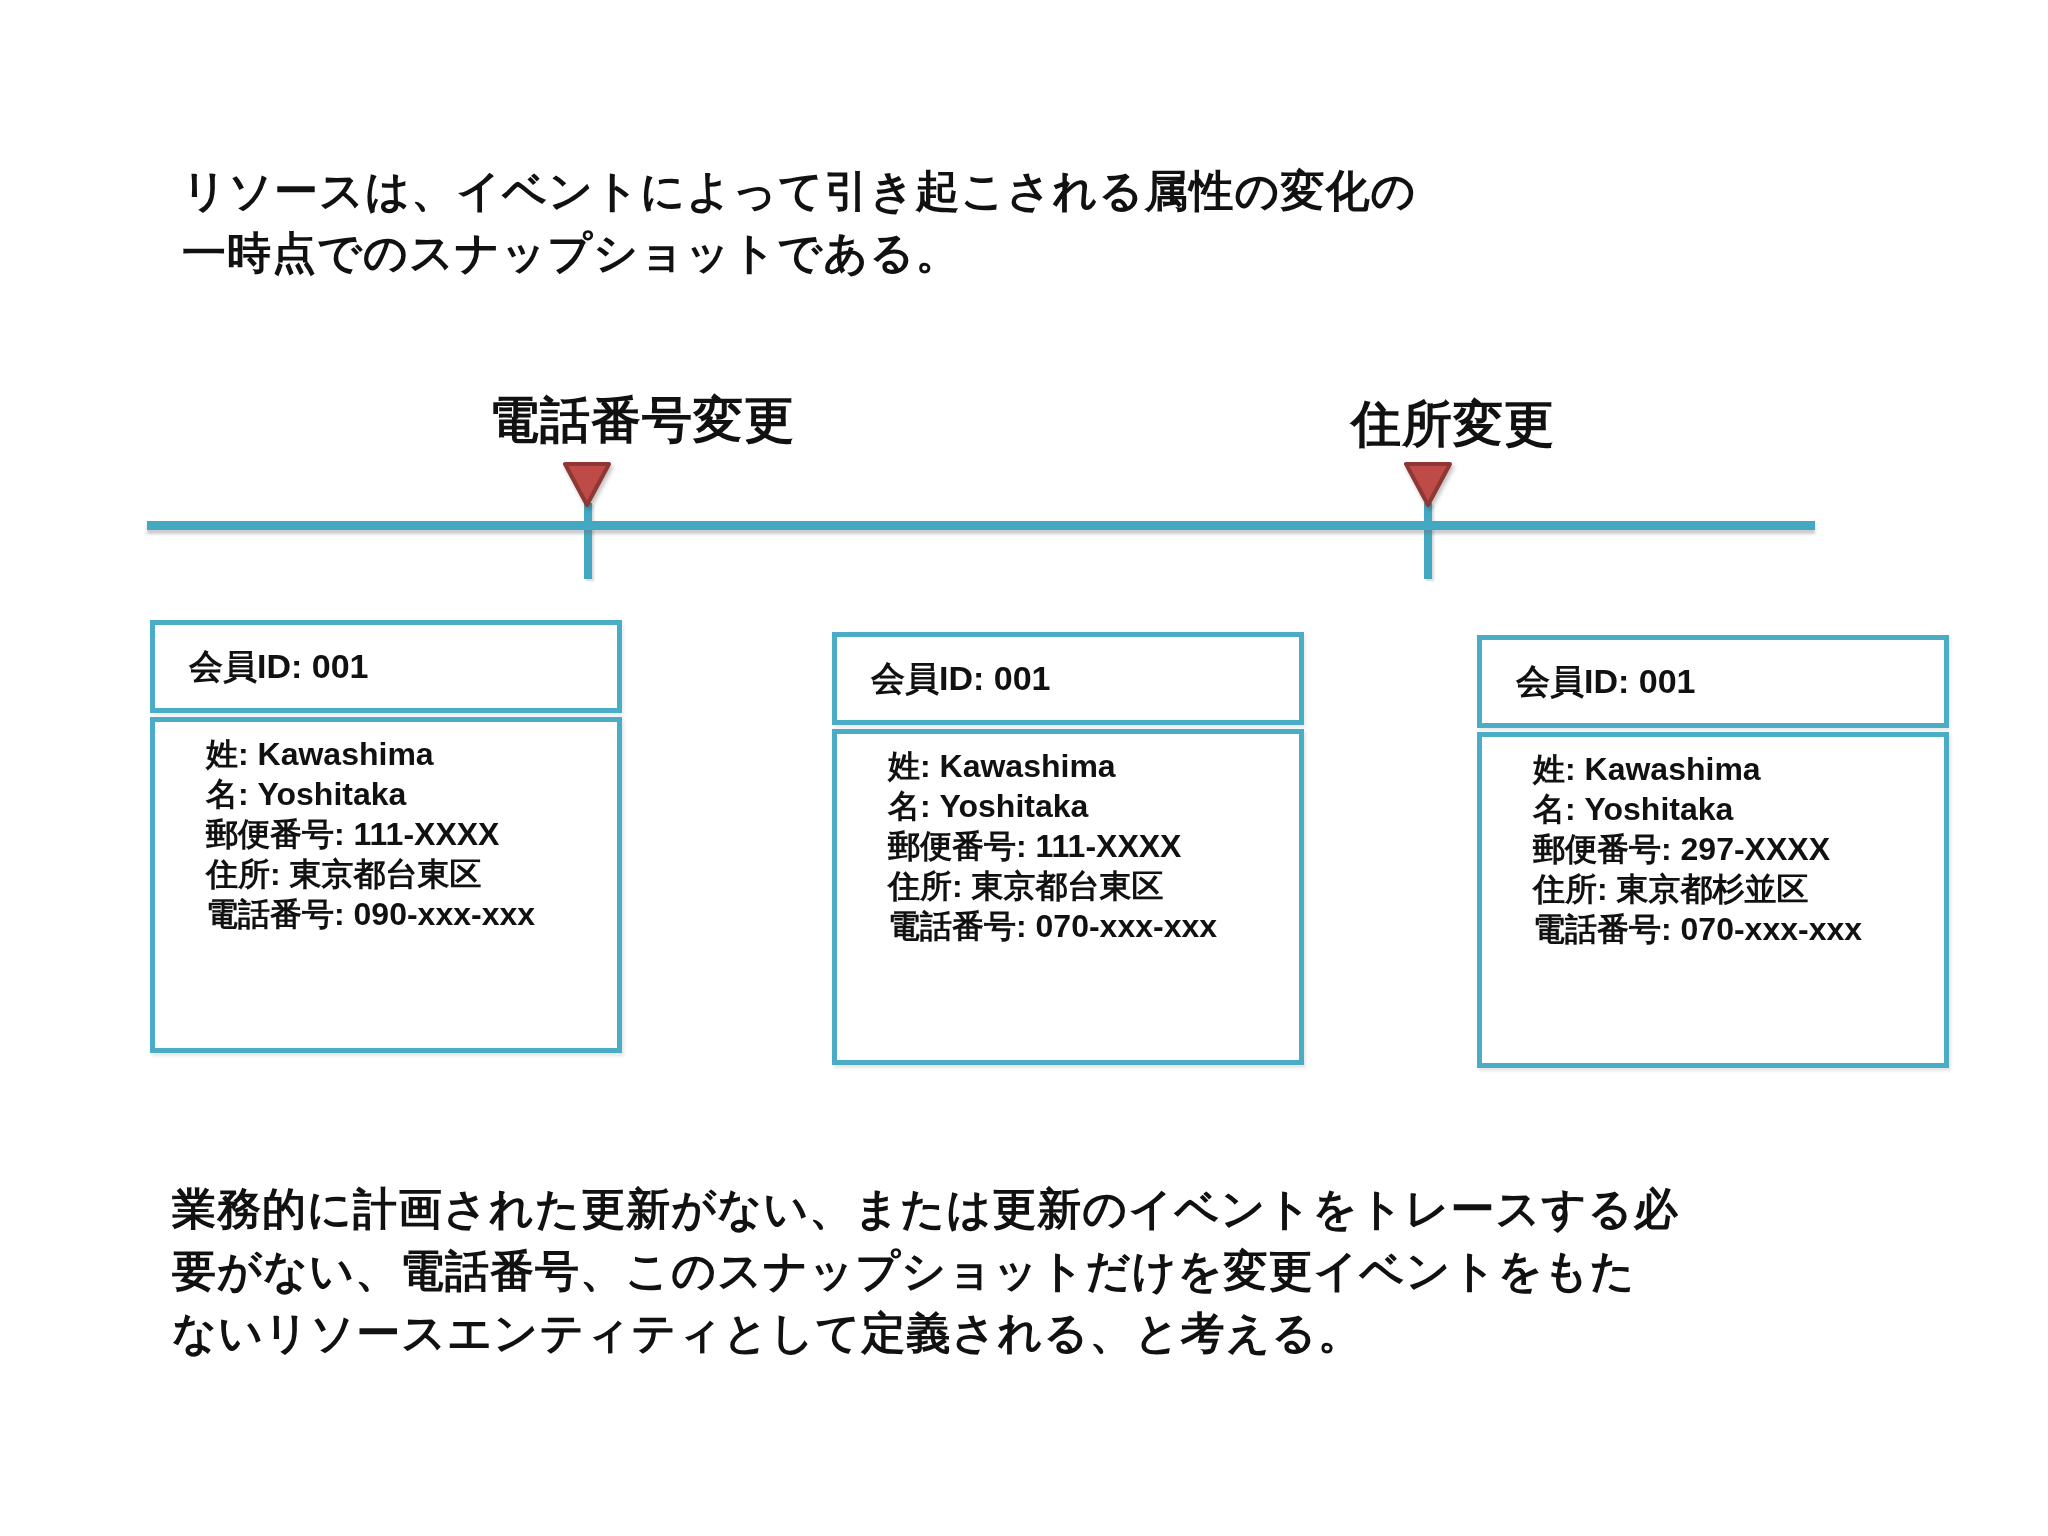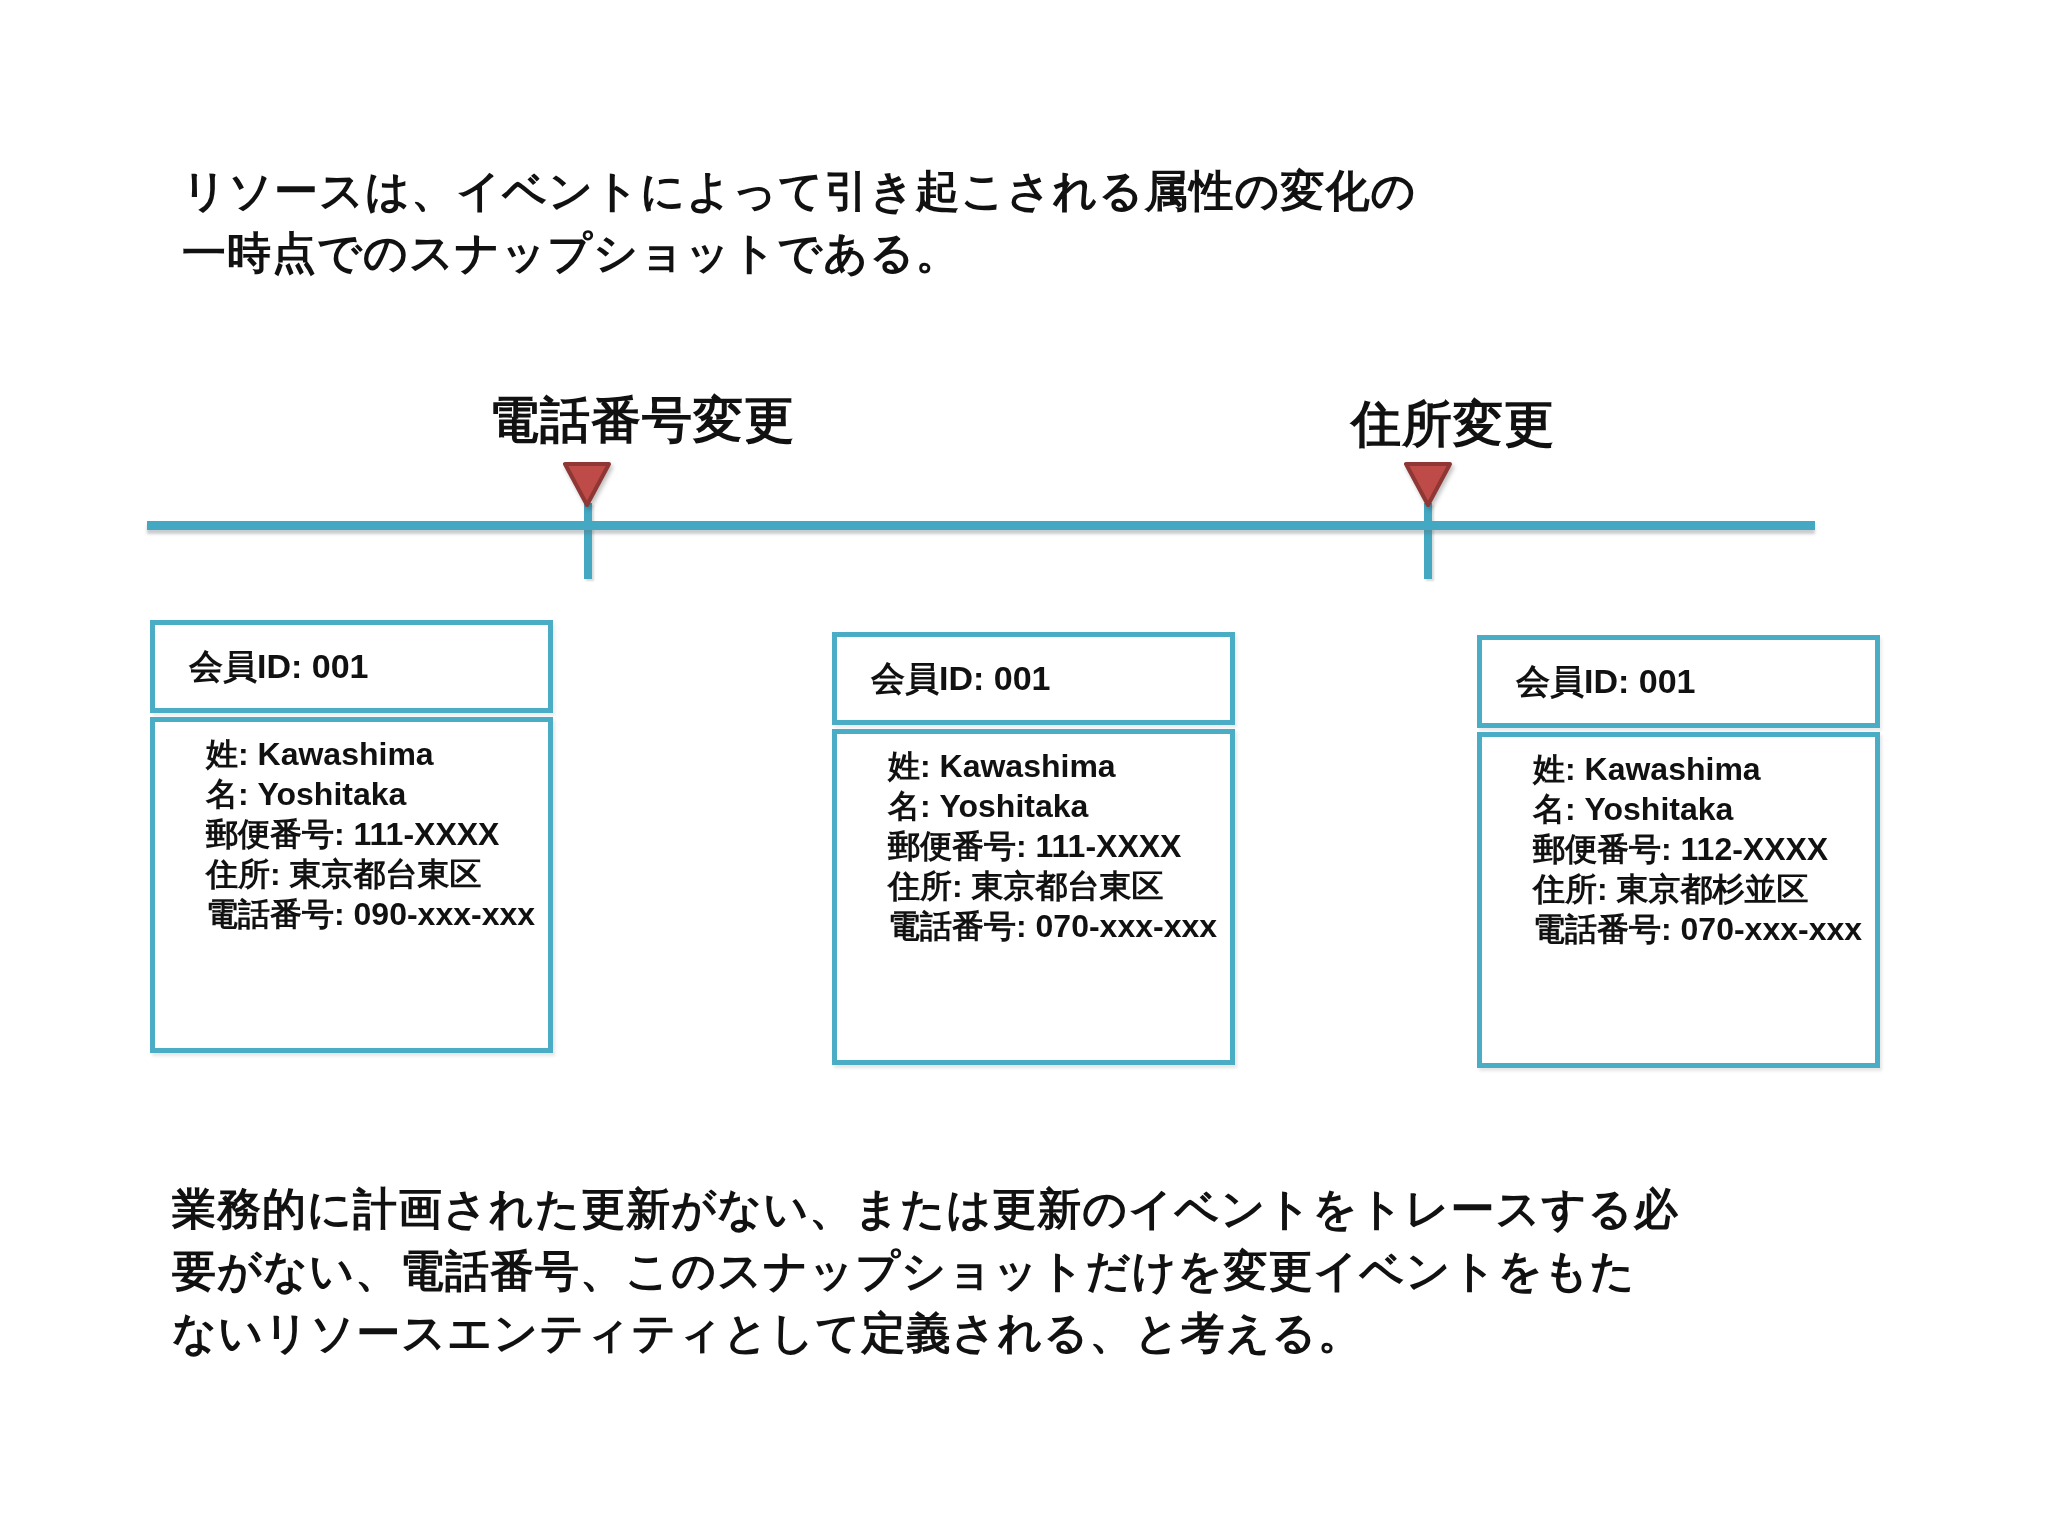--- a/index.html
+++ b/index.html
@@ -68,21 +68,21 @@
     width: 52px;
     height: 47px;
     filter: drop-shadow(2px 3px 2px rgba(0,0,0,0.25));
   }
   #marker-1 { left: 561px; top: 461px; }
   #marker-2 { left: 1402px; top: 461px; }
 
   
   .snap-box {
     position: absolute;
-    width: 403px;
+    width: 472px;
     height: 433px;
     box-sizing: border-box;
   }
   #snap-box-1 { left: 150px;  top: 620px; }
   #snap-box-2 { left: 832px;  top: 632px; }
   #snap-box-3 { left: 1477px; top: 635px; }
 
   .snap-header {
     box-sizing: border-box;
     height: 93px;
@@ -163,21 +163,21 @@
     </div>
   </div>
 
   <div class="snap-box" id="snap-box-3">
     <div class="snap-header">
       <span>会員ID: 001</span>
     </div>
     <div class="snap-body">
       <div class="snap-line">姓: Kawashima</div>
       <div class="snap-line">名: Yoshitaka</div>
-      <div class="snap-line">郵便番号: 112-XXXX</div>
+      <div class="snap-line">郵便番号: 297-XXXX</div>
       <div class="snap-line">住所: 東京都杉並区</div>
       <div class="snap-line">電話番号: 070-xxx-xxx</div>
     </div>
   </div>
 
   <div class="big-text" id="footer-text">
     <div>業務的に計画された更新がない、または更新のイベントをトレースする必</div>
     <div>要がない、電話番号、このスナップショットだけを変更イベントをもた</div>
     <div>ないリソースエンティティとして定義される、と考える。</div>
   </div>

